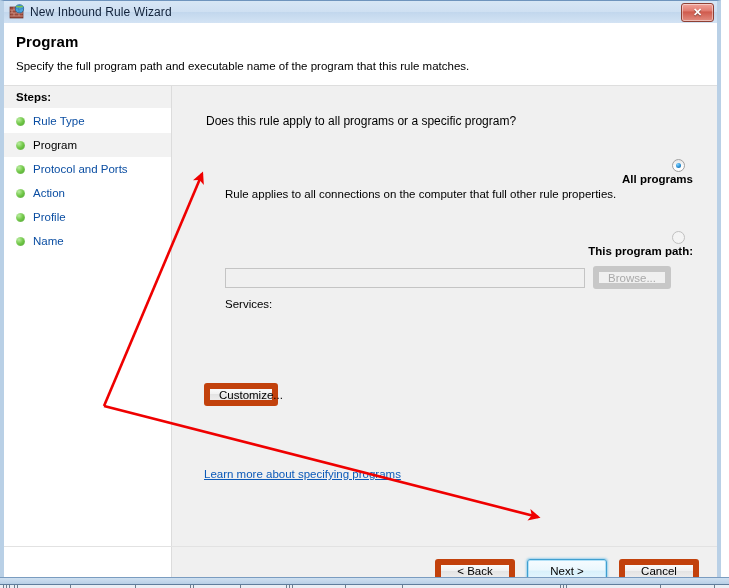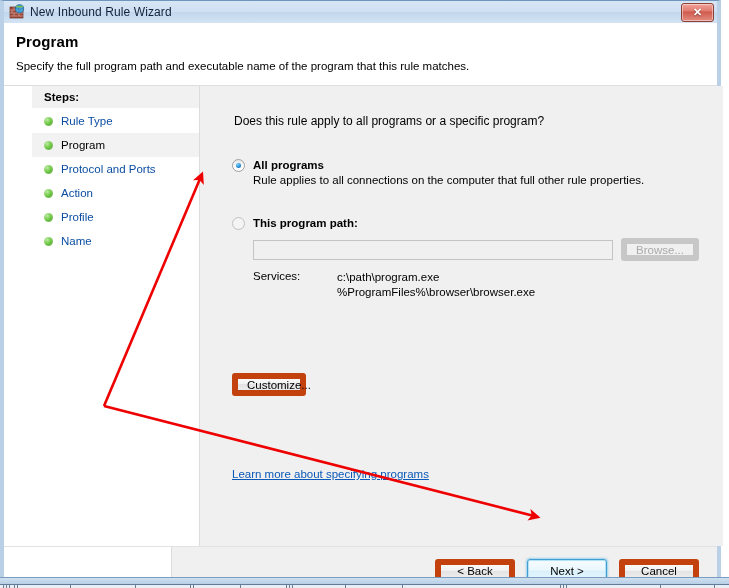--- a/index.html
+++ b/index.html
@@ -127,21 +127,20 @@
     border-top: 1px solid #dedede;
   }
 
   
   .sidebar {
     width: 168px;
     flex: none;
     background: #ffffff;
     border-right: 1px solid #dcdcdc;
     box-sizing: border-box;
-    margin-left: 28px;
   }
   .steps-head {
     background: #f1f1f1;
     font-size: 11.5px;
     font-weight: bold;
     color: #000000;
     padding: 5px 0 5px 12px;
     border-bottom: 1px solid #ffffff;
   }
   .step {
@@ -179,20 +178,21 @@
     font-size: 12px;
     color: #000000;
     padding-top: 28px;
     margin-left: 2px;
   }
 
   .opt-block { margin-top: 30px; }
   .opt-row {
     display: flex;
     align-items: flex-end;
+    flex-direction: column;
   }
   .radio {
     width: 13px; height: 13px;
     border-radius: 50%;
     flex: none;
     margin: 1px 8px 0 0;
     background: linear-gradient(to bottom, #e6e6e6 0%, #fdfdfd 60%, #ffffff 100%);
     border: 1px solid #a0a0a0;
     box-sizing: border-box;
     position: relative;
@@ -422,24 +422,20 @@
             <span class="opt-title">This program path:</span>
           </div>
 
           <div class="path-row">
             <input class="path-input" type="text" disabled="" placeholder="" style="">
             <button class="btn btn-browse disabled">Browse...</button>
           </div>
 
           <div class="example-rows">
             <div class="example-label">Services:</div>
-            <div class="example-vals">
-              <div>c:\path\program.exe</div>
-              <div>%ProgramFiles%\browser\browser.exe</div>
-            </div>
           </div>
         </div>
 
         <div class="services">
           <button class="btn btn-customize">Customize...</button>
         </div>
 
         <a class="learn-link">Learn more about specifying programs</a>
       </div>
     </div>

